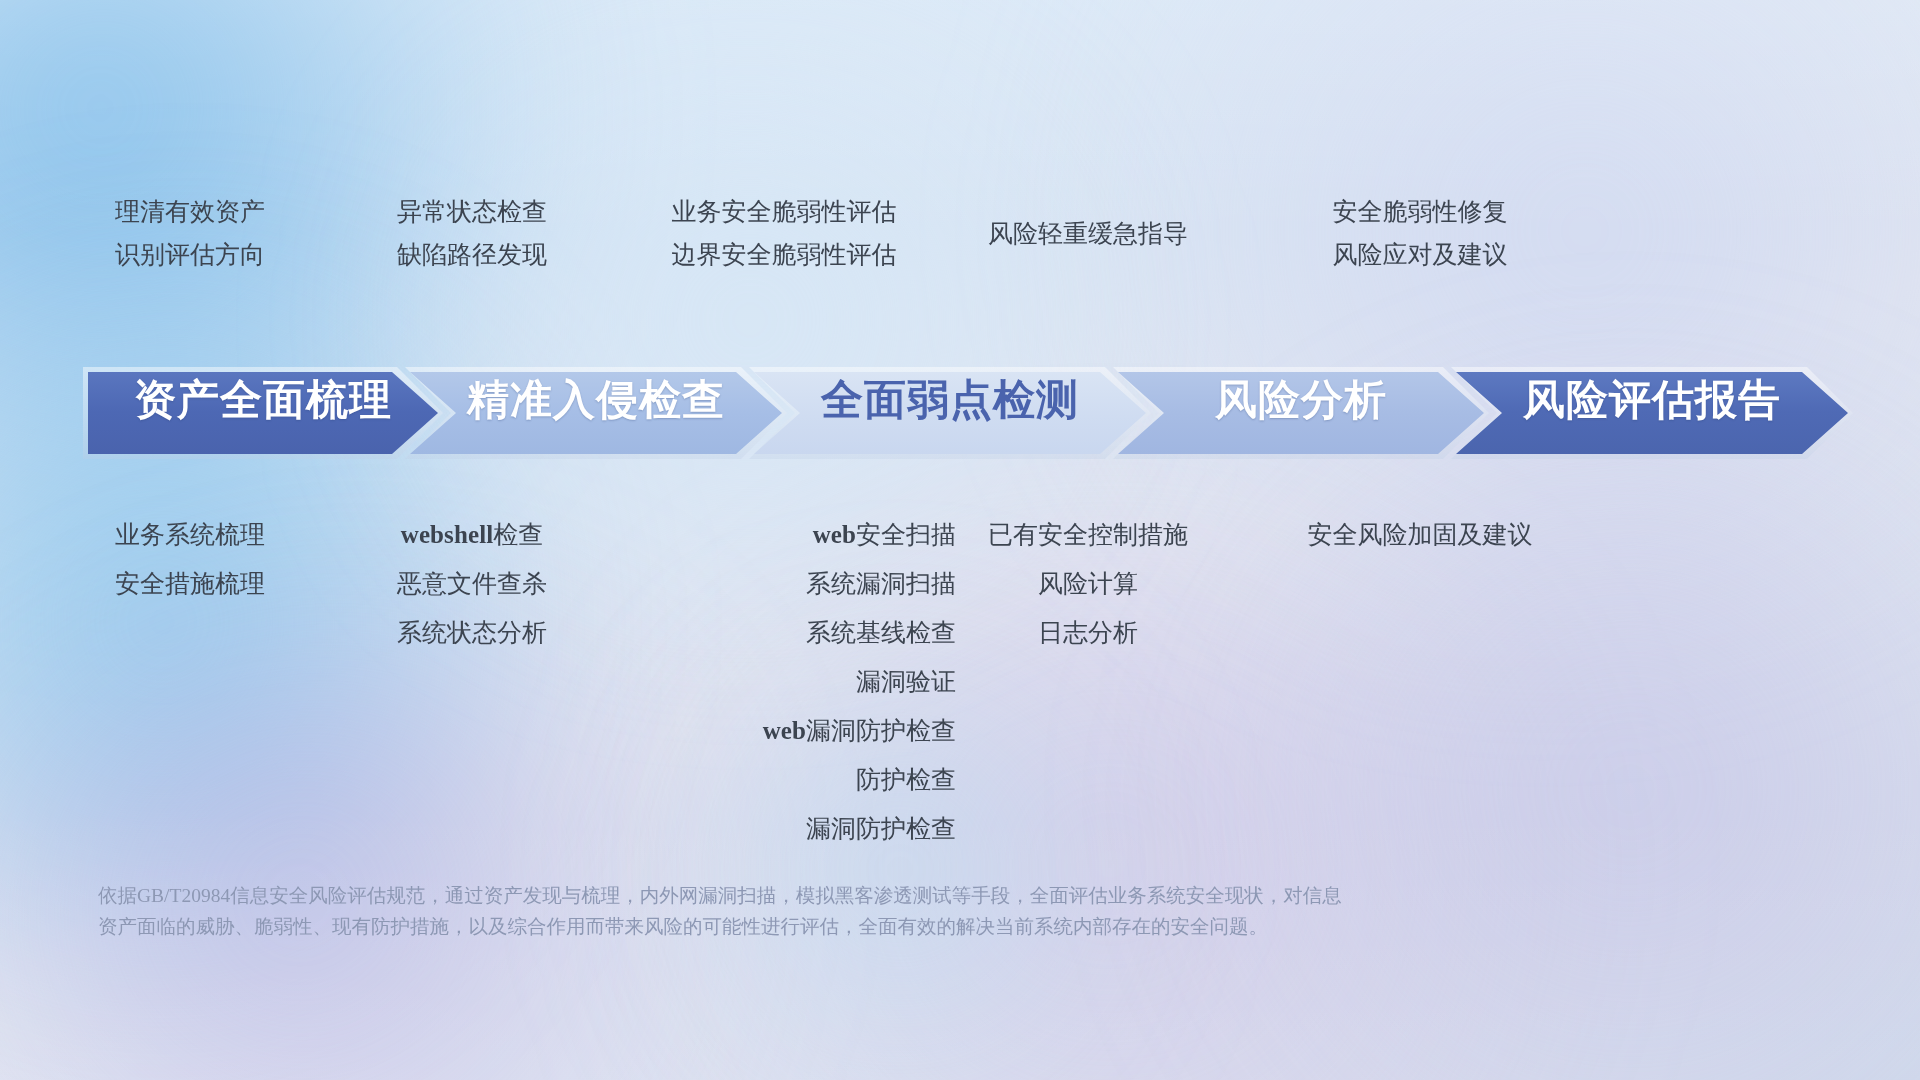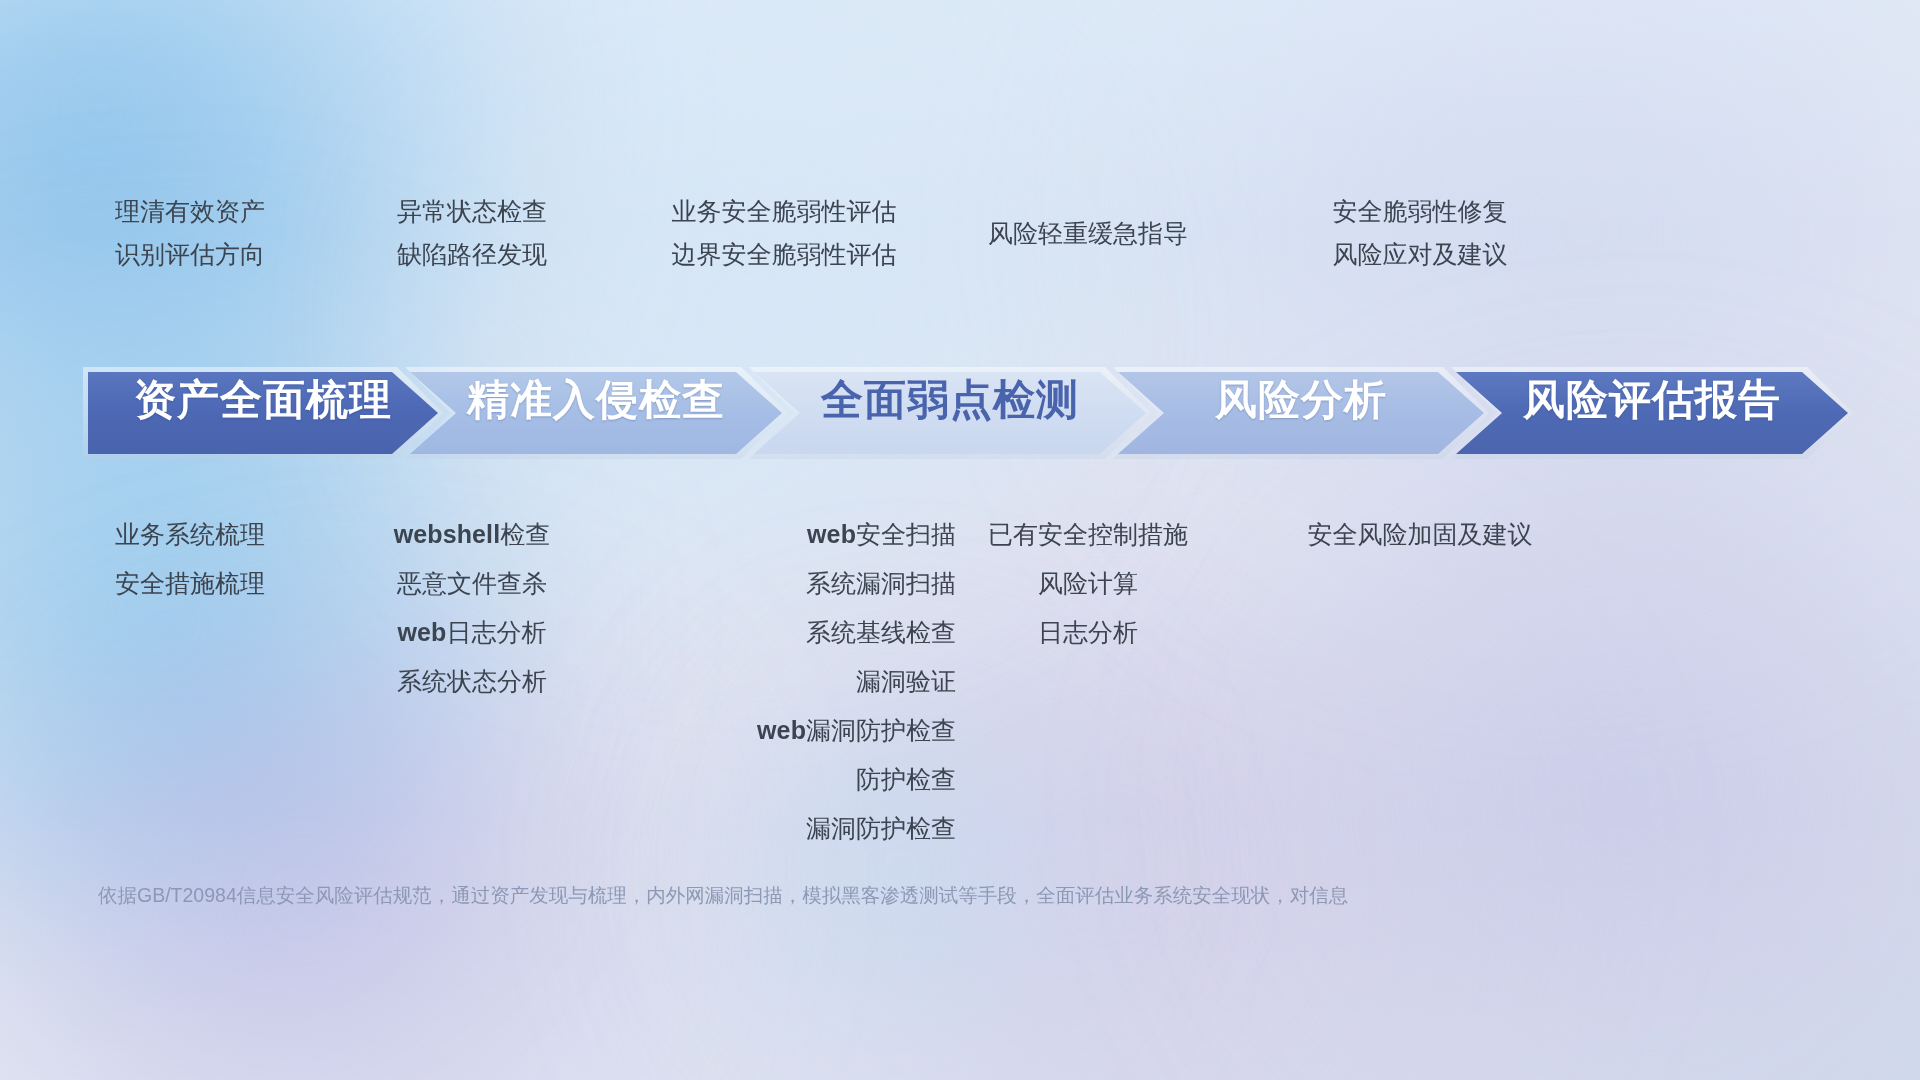--- a/index.html
+++ b/index.html
@@ -29,21 +29,21 @@
        background:radial-gradient(circle at 55% 55%, rgba(206,214,240,.75), rgba(210,218,242,0) 70%); }
   .b6{ left:1180px; top:420px; width:900px; height:820px;
        background:radial-gradient(circle at 50% 45%, rgba(186,182,226,.5), rgba(196,192,232,0) 72%); }
   .b7{ left:300px; top:60px; width:900px; height:520px;
        background:radial-gradient(circle at 50% 50%, rgba(214,231,246,.9), rgba(214,231,246,0) 70%); }
   .b8{ left:640px; top:660px; width:520px; height:420px;
        background:radial-gradient(circle at 50% 50%, rgba(178,219,240,.55), rgba(178,219,240,0) 70%); }
   .vig{ background:linear-gradient(180deg, rgba(255,255,255,.18) 0%, rgba(255,255,255,0) 22%, rgba(255,255,255,0) 74%, rgba(255,255,255,.10) 100%); }
 
   
-  #page{ position:absolute; inset:0; }
+  #page{ position:absolute; inset:0;font-family:Liberation Serif, serif; }
 
   .col-top{
     position:absolute;
     text-align:center;
     color:#3c4450;
     font-size:25px;
     line-height:43px;
     white-space:nowrap;
   }
   .col-bot{
@@ -164,21 +164,20 @@
   </div>
 
   <div class="col-bot" style="left:48px;top:510px;width:284px;">
     <div class="row"><span class="lat"></span><span>业务系统梳理</span></div>
     <div class="row"><span class="lat"></span><span>安全措施梳理</span></div>
   </div>
 
   <div class="col-bot" style="left:330px;top:510px;width:284px;">
     <div class="row"><span class="lat">webshell</span><span>检查</span></div>
     <div class="row"><span class="lat"></span><span>恶意文件查杀</span></div>
-    <div class="row"><span class="lat">web</span><span>日志分析</span></div>
     <div class="row"><span class="lat"></span><span>系统状态分析</span></div>
   </div>
 
   <div class="col-bot" style="left:612px;top:510px;width:344px;text-align:right;">
     <div class="row"><span class="lat">web</span><span>安全扫描</span></div>
     <div class="row"><span class="lat"></span><span>系统漏洞扫描</span></div>
     <div class="row"><span class="lat"></span><span>系统基线检查</span></div>
     <div class="row"><span class="lat"></span><span>漏洞验证</span></div>
     <div class="row"><span class="lat">web</span><span>漏洞防护检查</span></div>
     <div class="row"><span class="lat"></span><span>防护检查</span></div>
@@ -190,15 +189,16 @@
     <div class="row"><span class="lat"></span><span>风险计算</span></div>
     <div class="row"><span class="lat"></span><span>日志分析</span></div>
   </div>
 
   <div class="col-bot" style="left:1248px;top:510px;width:344px;">
     <div class="row"><span class="lat"></span><span>安全风险加固及建议</span></div>
   </div>
 
   <div id="footer">
     <div>依据GB/T20984信息安全风险评估规范，通过资产发现与梳理，内外网漏洞扫描，模拟黑客渗透测试等手段，全面评估业务系统安全现状，对信息</div>
+    <div>资产面临的威胁、脆弱性、现有防护措施，以及综合作用而带来风险的可能性进行评估，全面有效的解决当前系统内部存在的安全问题。</div>
   </div>
 
 </div>
 
 </body></html>

